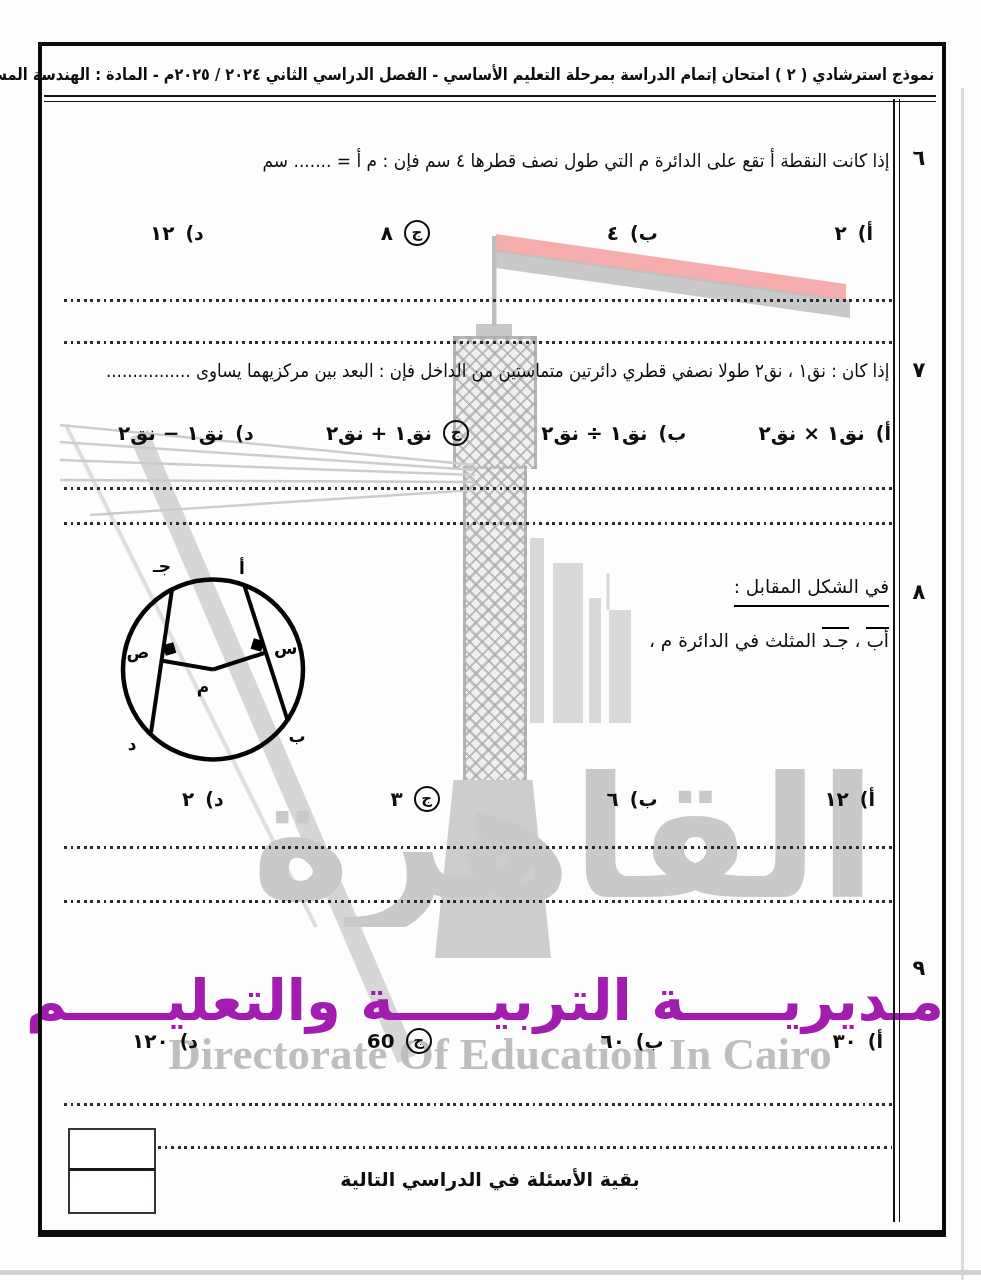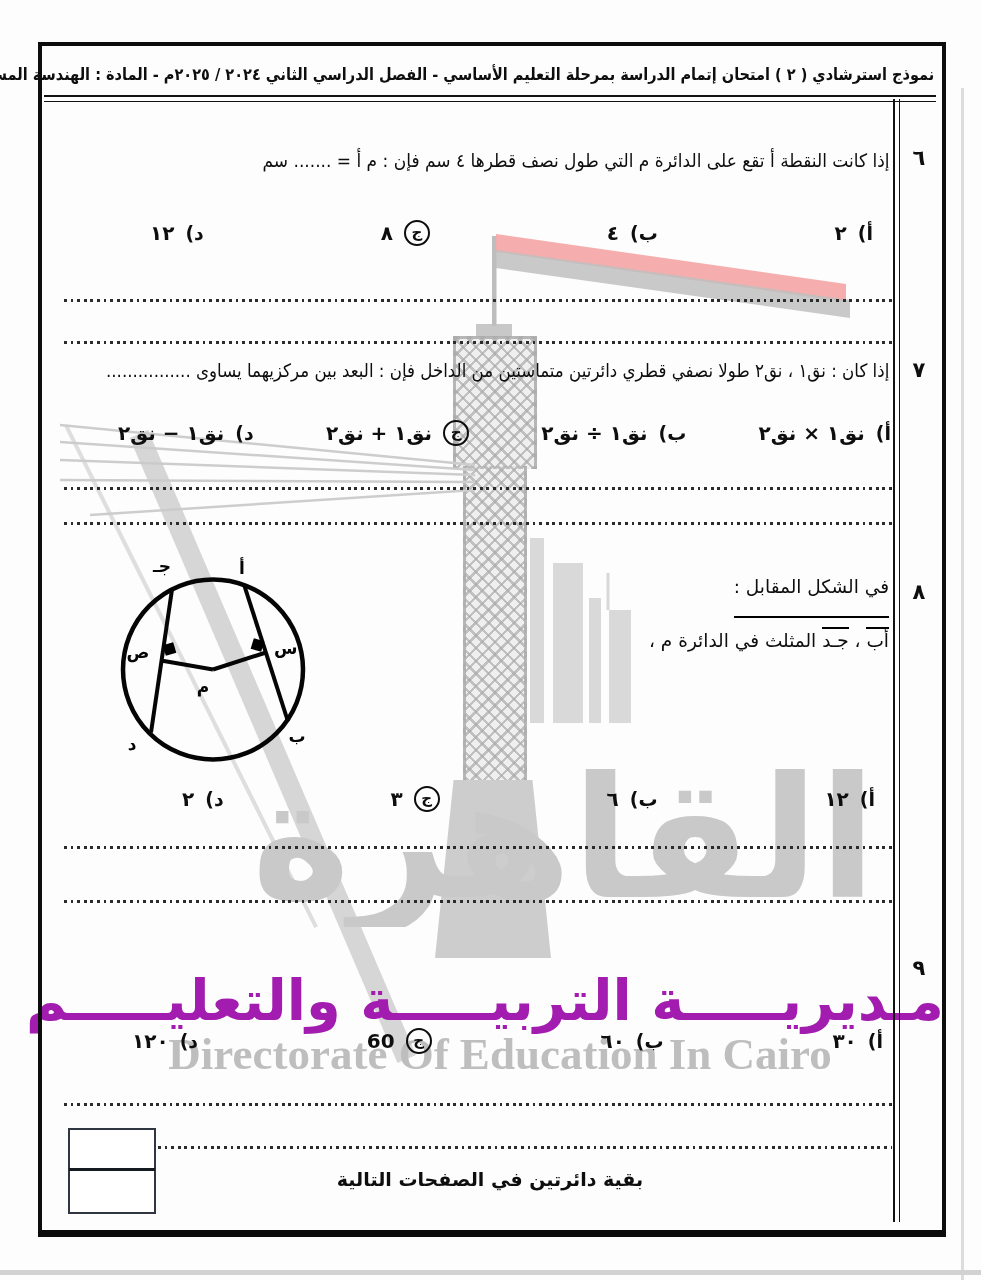--- a/index.html
+++ b/index.html
@@ -27,21 +27,21 @@
   .opts-row{position:absolute;display:flex;direction:rtl;justify-content:space-between;
             align-items:center;font-weight:bold;font-size:20px;z-index:3;}
   .opt{display:flex;direction:rtl;align-items:center;gap:11px;white-space:nowrap;}
   .opt-letter{font-size:19px;}
   .circled{display:inline-flex;width:26px;height:26px;border:2.5px solid #0d0d0d;
            border-radius:50%;align-items:center;justify-content:center;font-size:15px;
            padding-bottom:3px;box-sizing:border-box;}
   .dots{position:absolute;height:3.2px;z-index:3;
         background-image:repeating-linear-gradient(90deg,#2b2b2b 0 2.8px,transparent 2.8px 6.6px);}
   .ol{border-top:2.5px solid #000;padding-top:1px;}
-  .underlined{border-bottom:2.5px solid #000;padding-bottom:19px;}
+  .underlined{border-bottom:2.5px solid #000;padding-bottom:8px;}
   .arc{position:relative;display:inline-block;}
   .arc::before{content:"";position:absolute;left:-4px;right:-4px;top:-12px;height:13px;
         border-top:3px solid #000;border-radius:50% 50% 0 0 / 100% 100% 0 0;}
   
   .diagram{position:absolute;left:96px;top:548px;width:238px;height:238px;z-index:3;}
   .diagram text{font-family:"DejaVu Sans",sans-serif;font-weight:bold;font-size:17px;fill:#050505;}
   
   .score-box{position:absolute;left:68px;top:1128px;width:84px;height:82px;
              border:2.5px solid #2f3640;z-index:3;background:#fff;}
   .score-box .divider{position:absolute;left:-1px;right:-1px;top:38px;height:3px;background:#161b22;}
@@ -236,15 +236,15 @@
         <span class="opt-letter">د)</span>
         <span class="opt-value">١٢٠</span>
       </span>
     </div>
   <div class="dots" style="top:1103px;left:64px;width:828px;"></div>
   <div class="dots" style="top:1146px;left:158px;width:734px;"></div>
 
   <div class="score-box">
     <div class="divider"></div>
   </div>
-  <div class="footer-note">بقية دائرتين في الصفحات التالية</div>
+  <div class="footer-note">بقية الأسئلة في الدراسي التالية</div>
 
 </div>
 
 </body></html>

